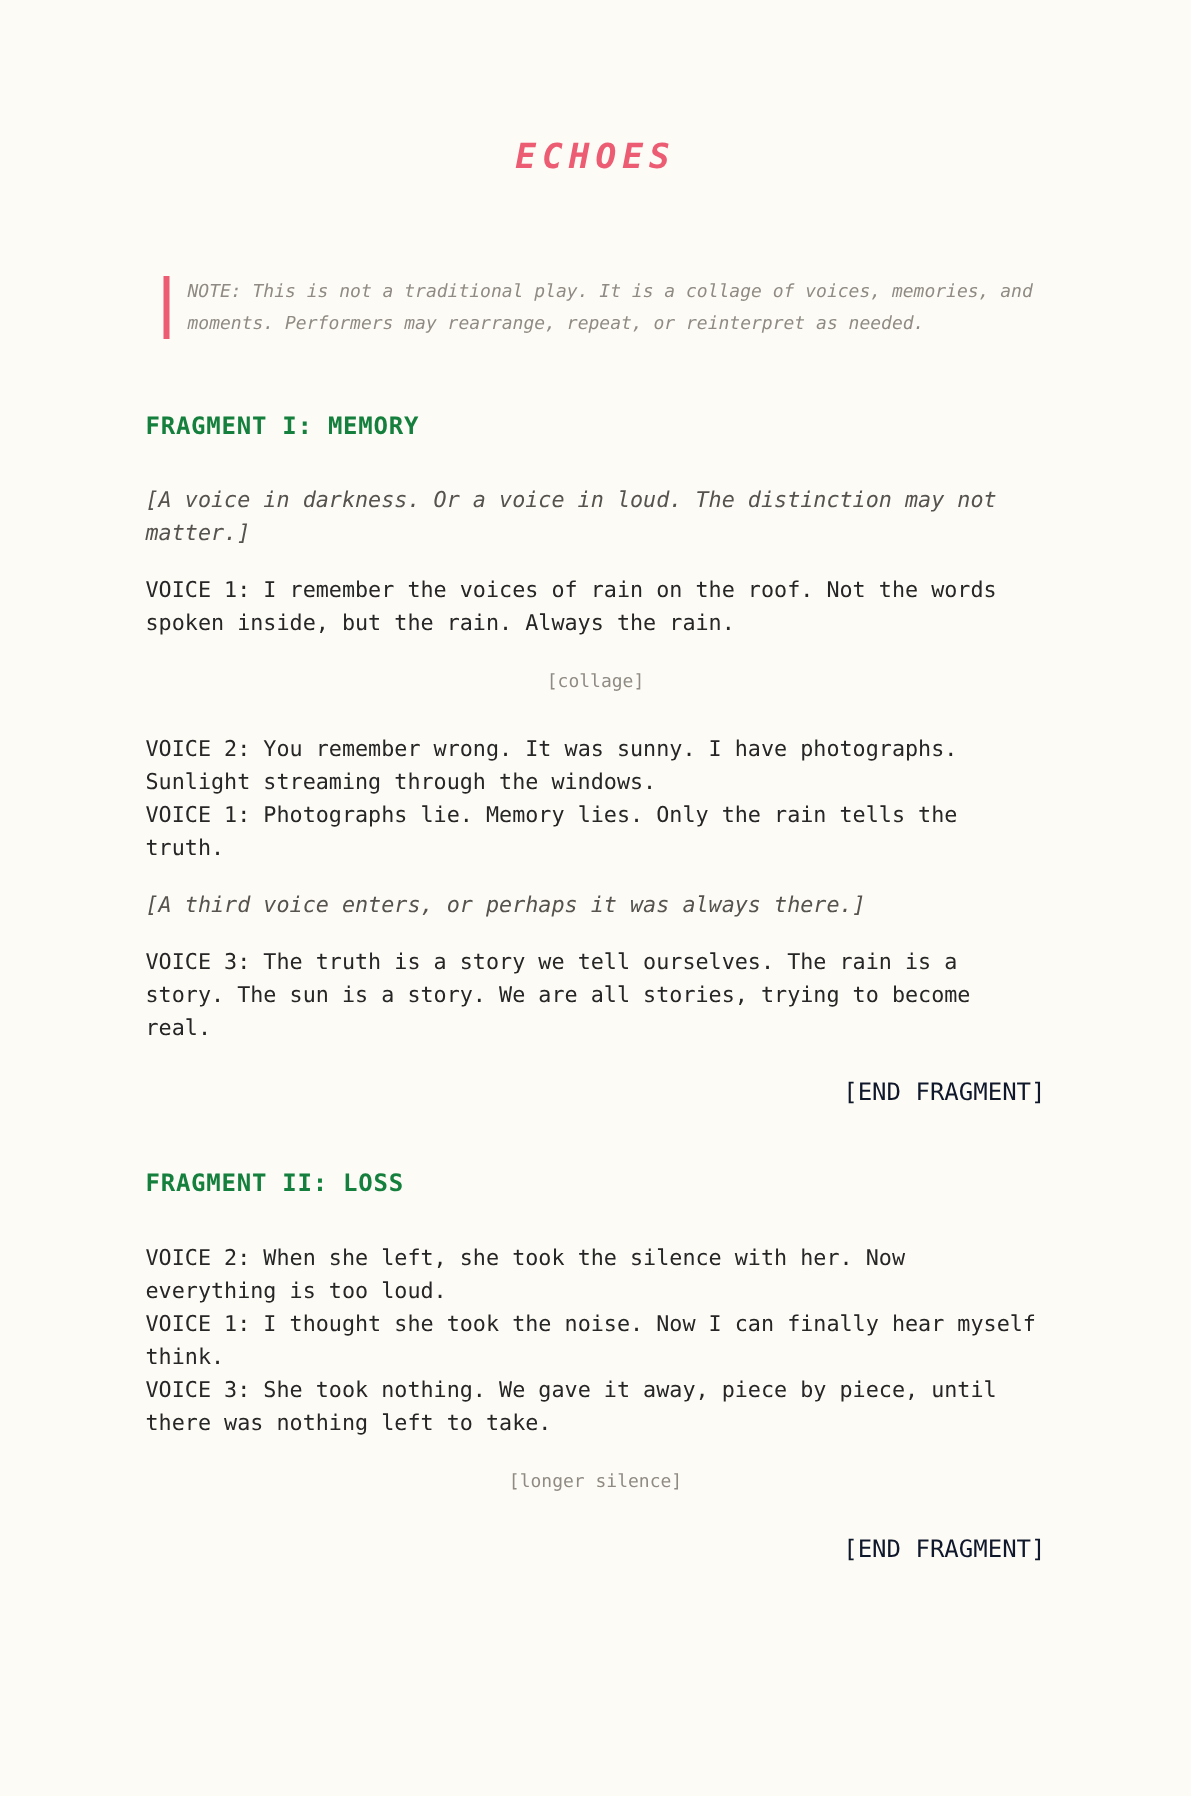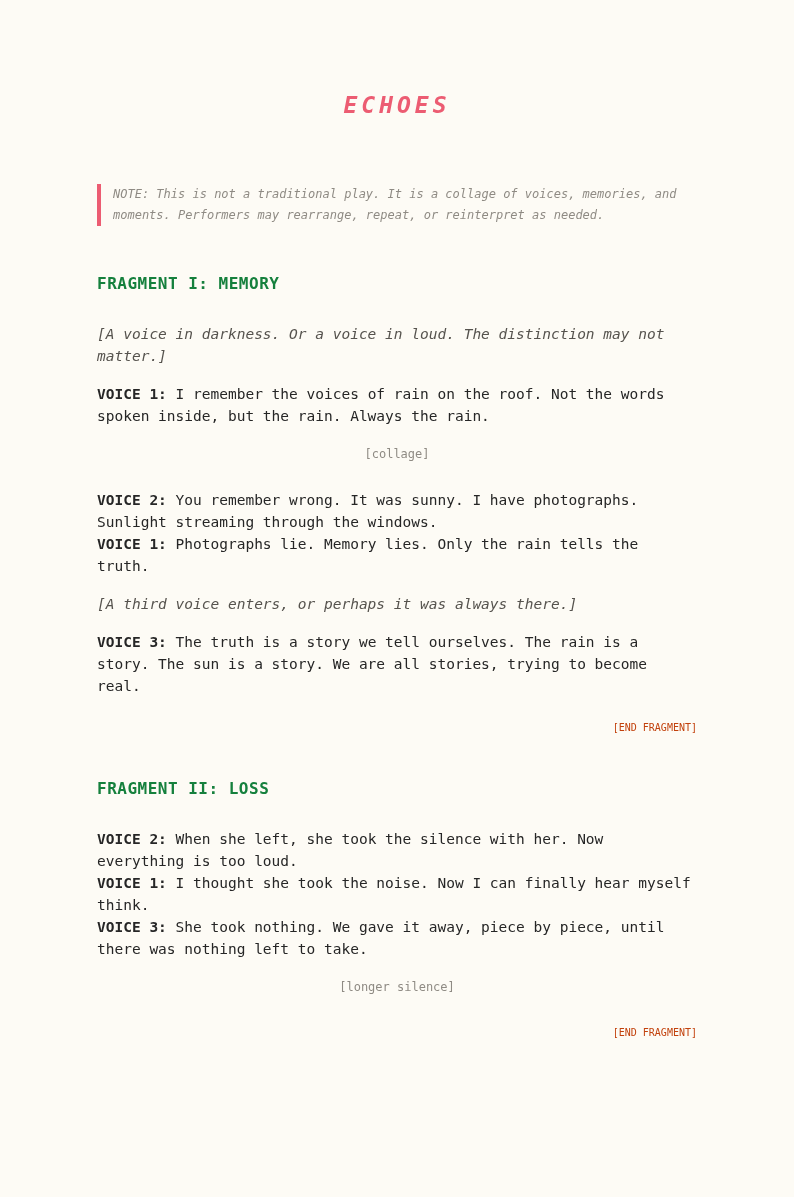--- a/index.html
+++ b/index.html
@@ -25,21 +25,21 @@
     margin: 0 0 66px 0;
     font-style: italic;
   }
   .note {
     border-left: 4px solid #ec5c72;
     padding-left: 12px;
     font-style: italic;
     color: #8f8b84;
     font-size: 12px;
     line-height: 21px;
-    margin: 0 0 48px 0;
+    margin: 0 0 48px 12px;
   }
   .fragment + .fragment { margin-top: 40px; }
   h2.frag-title {
     color: #15803d;
     font-size: 16px;
     font-weight: 600;
     letter-spacing: 0.5px;
     margin: 0 0 30px 0;
   }
   .stage {
@@ -48,32 +48,32 @@
     font-size: 14.5px;
     line-height: 22px;
     margin: 0 0 16px 0;
   }
   .dialogue { margin: 0 0 16px 0; }
   .dialogue-line {
     margin: 0;
     font-size: 14.5px;
     line-height: 22px;
   }
-  .speaker { font-weight: bold; color: #262626; text-align: center; }
+  .speaker { font-weight: normal; color: #262626; text-align: center; }
   .silence {
     text-align: center;
     color: #8f8b84;
     font-size: 12px;
     line-height: 22px;
     margin: 8px 0 24px 0;
   }
   .end {
     text-align: right;
-    color: #c2410c;
-    font-size: 10px;
+    color: #0f172a;
+    font-size: 16px;
     line-height: 22px;
     margin: 20px 0 0 0;
   }
 </style>
 </head>
 <body>
 
 <div class="page">
   <h1 class="title">ECHOES</h1>
   <div class="note">

